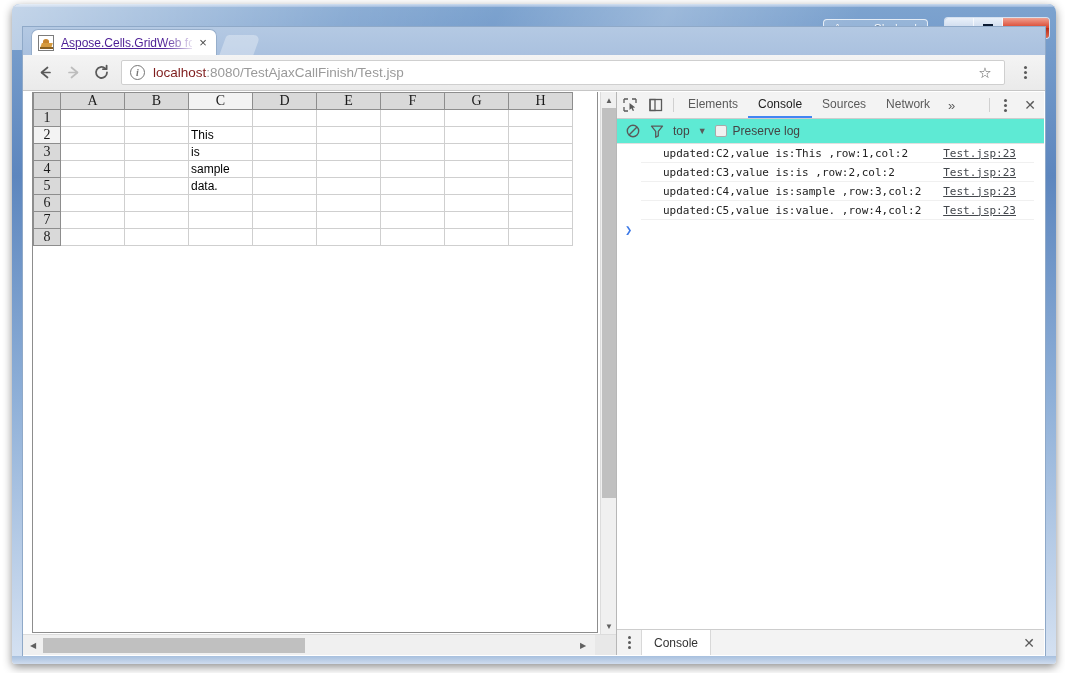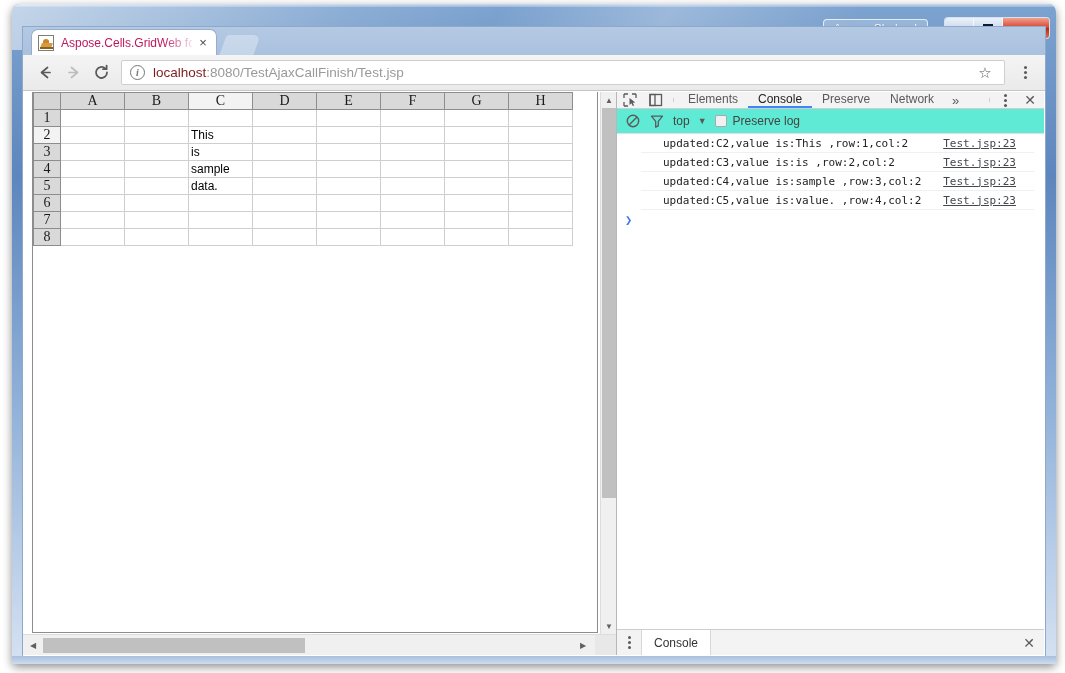--- a/index.html
+++ b/index.html
@@ -117,25 +117,26 @@
     background: #ffffff;
     margin-right: 7px;
     flex: 0 0 auto;
     position: relative;
     overflow: hidden;
   }
   #tab-favicon .f1 { position:absolute; left:2px; top:7px; width:11px; height:5px; background:#d79b3e; transform: skewX(-18deg); }
   #tab-favicon .f2 { position:absolute; left:4px; top:3px; width:6px; height:5px; background:#c8852c; border-radius:50% 50% 0 0; }
   #tab-favicon .f3 { position:absolute; left:1px; top:11px; width:13px; height:2px; background:#8a6020; }
   #tab-title {
-    font-size: 12px; color: #be185d;
+    font-size: 12px; color: #4c1d95;
     white-space: nowrap; overflow: hidden;
     -webkit-mask-image: linear-gradient(to right, #000 78%, rgba(0,0,0,0.15) 100%);
     mask-image: linear-gradient(to right, #000 78%, rgba(0,0,0,0.15) 100%);
     flex: 1 1 auto;
+    text-decoration: underline;
   }
   #tab-close {
     margin-left: 4px; width: 14px; height: 14px;
     display: flex; align-items: center; justify-content: center;
     color: #4a4a4a; font-size: 13px; line-height: 1;
     flex: 0 0 auto;
   }
   #newtab {
     position: absolute; left: 200px; top: 8px;
     width: 34px; height: 20px;
@@ -336,21 +337,21 @@
   
   #devtools {
     position: relative;
     width: 427px; height: 563px;
     background: #ffffff;
     font-size: 12px;
     color: #333;
     display: flex; flex-direction: column;
   }
   #dt-tabbar {
-    height: 17px;
+    height: 27px;
     display: flex; align-items: stretch;
     border-bottom: 1px solid #cdcdcd;
     background: #f3f3f3;
     flex: 0 0 auto;
     justify-content: center;
   }
   .dt-iconbtn {
     width: 26px;
     display: flex; align-items: center; justify-content: center;
     color: #5a5a5a;
@@ -655,21 +656,21 @@
             </div>
             <div class="dt-iconbtn">
               <svg width="14" height="14" viewBox="0 0 14 14">
                 <rect x="1" y="1.5" width="11.5" height="11" fill="none" stroke="#5a5a5a" stroke-width="1.3"></rect>
                 <rect x="1" y="1.5" width="5" height="11" fill="none" stroke="#5a5a5a" stroke-width="1.3"></rect>
               </svg>
             </div>
             <div class="dt-sep"></div>
             <div class="dt-tab">Elements</div>
             <div class="dt-tab active">Console</div>
-            <div class="dt-tab">Preserve</div>
+            <div class="dt-tab">Sources</div>
             <div class="dt-tab">Network</div>
             <div class="dt-more">»</div>
             <div id="dt-tabbar-right">
               <div class="dt-sep"></div>
               <div id="dt-kebab">
                   <i></i>
                   <i></i>
                   <i></i>
                 </div>
               <div id="dt-close">✕</div>

